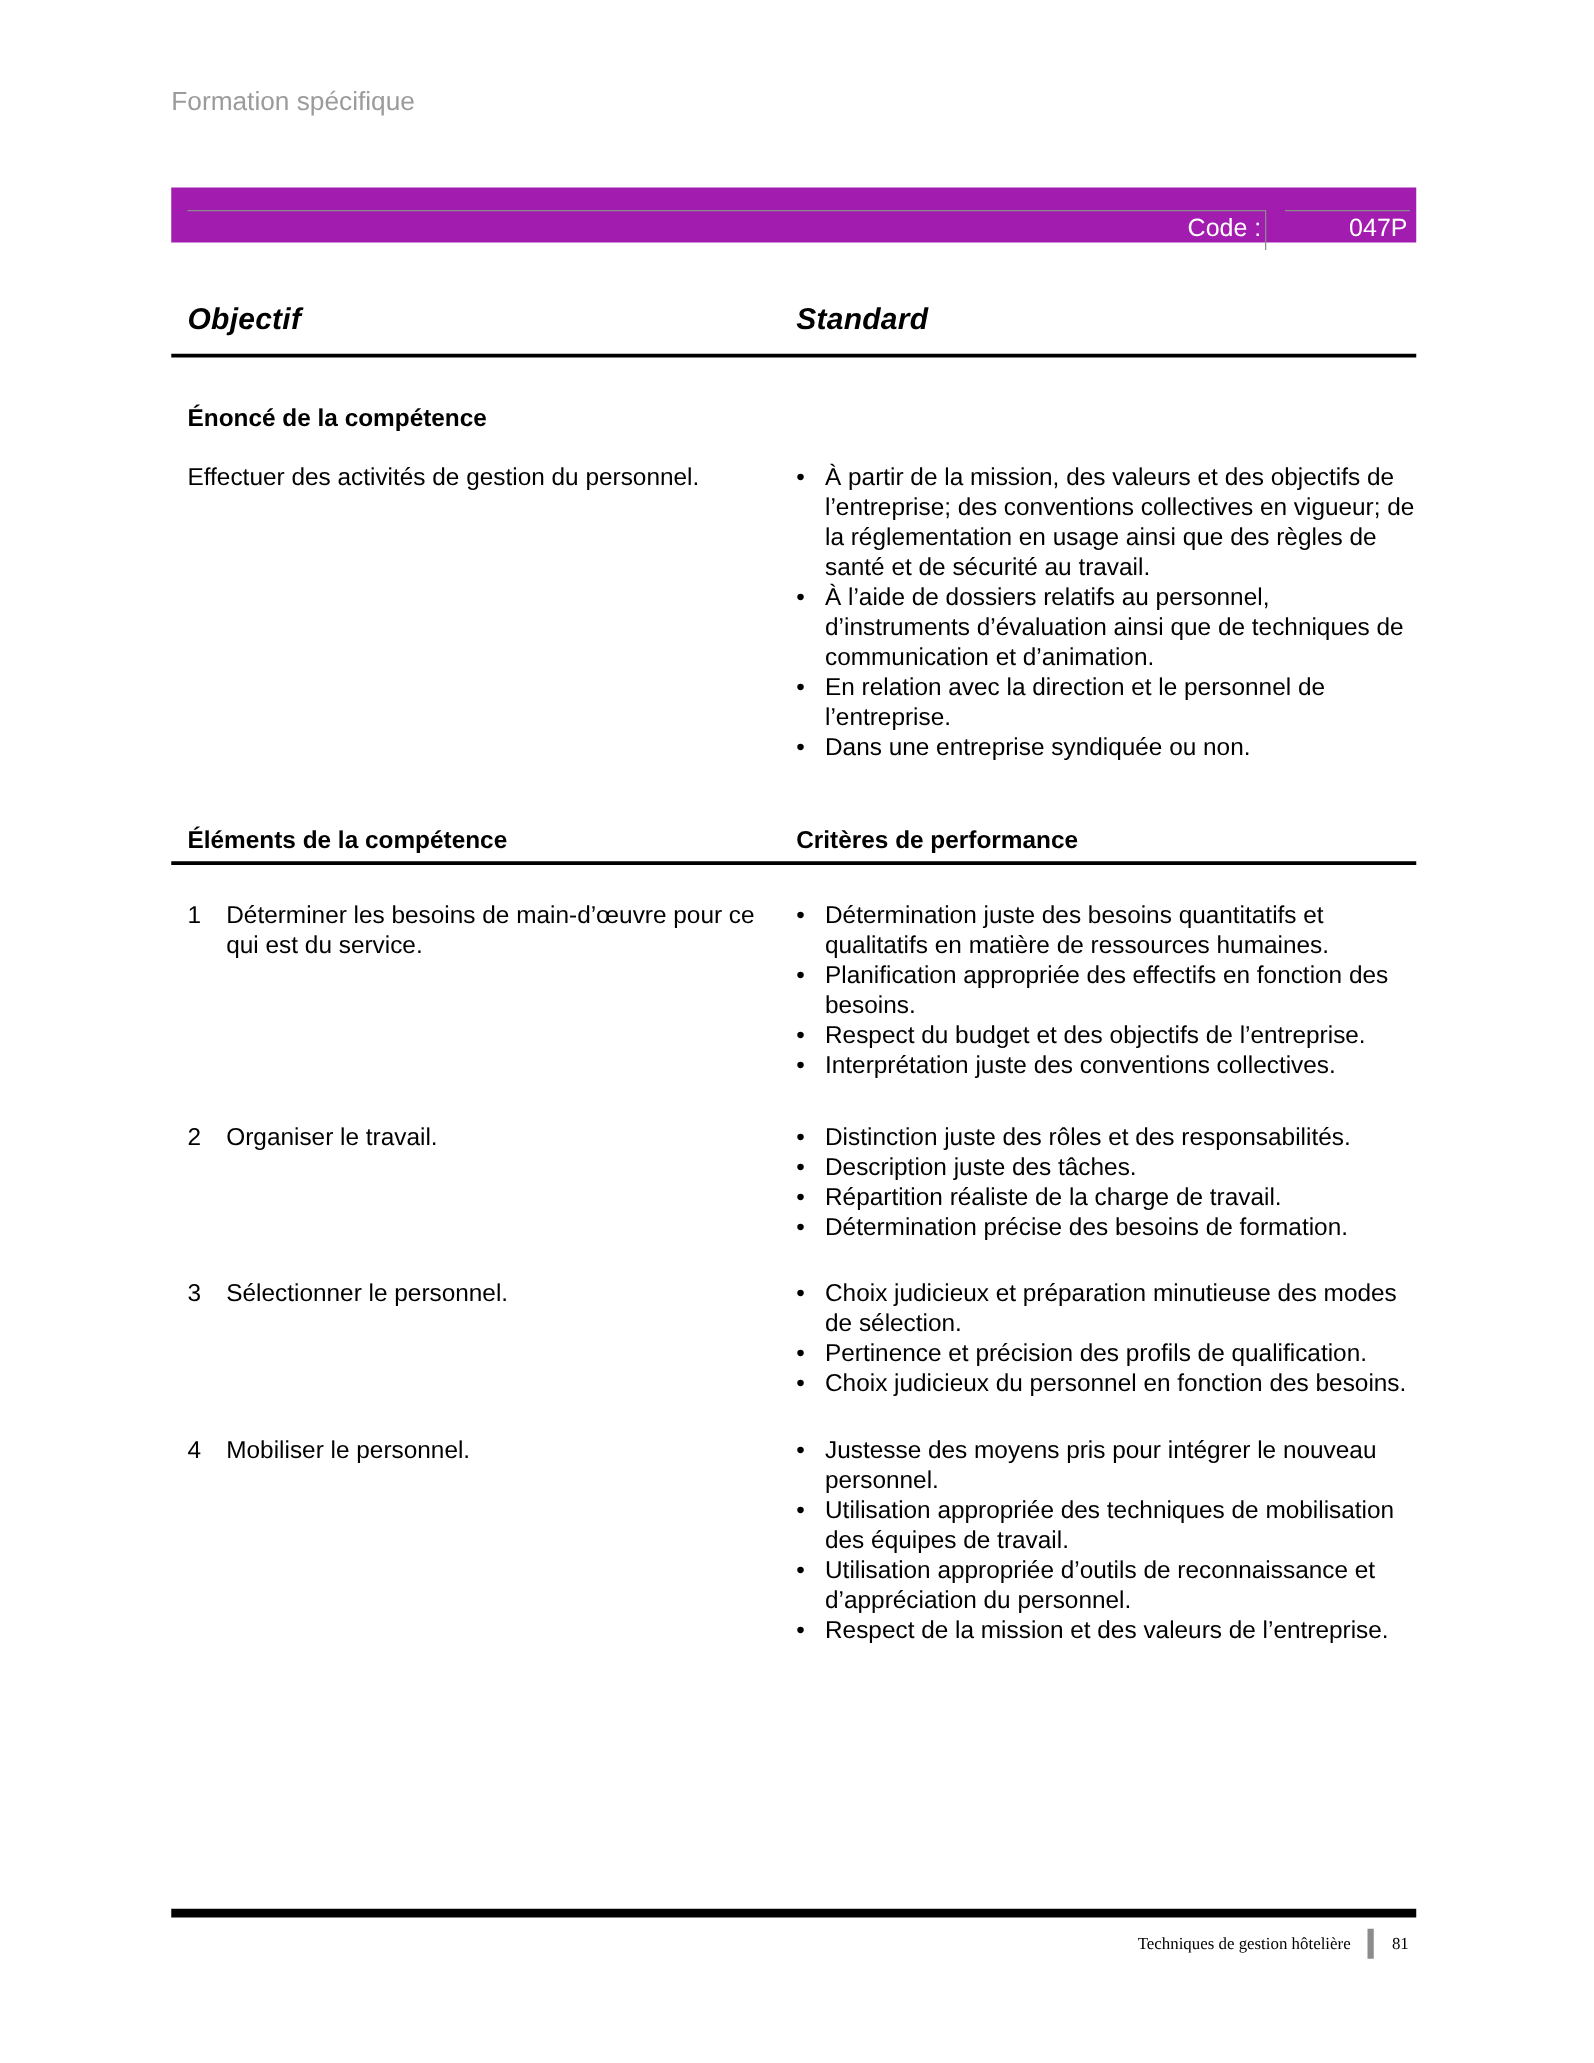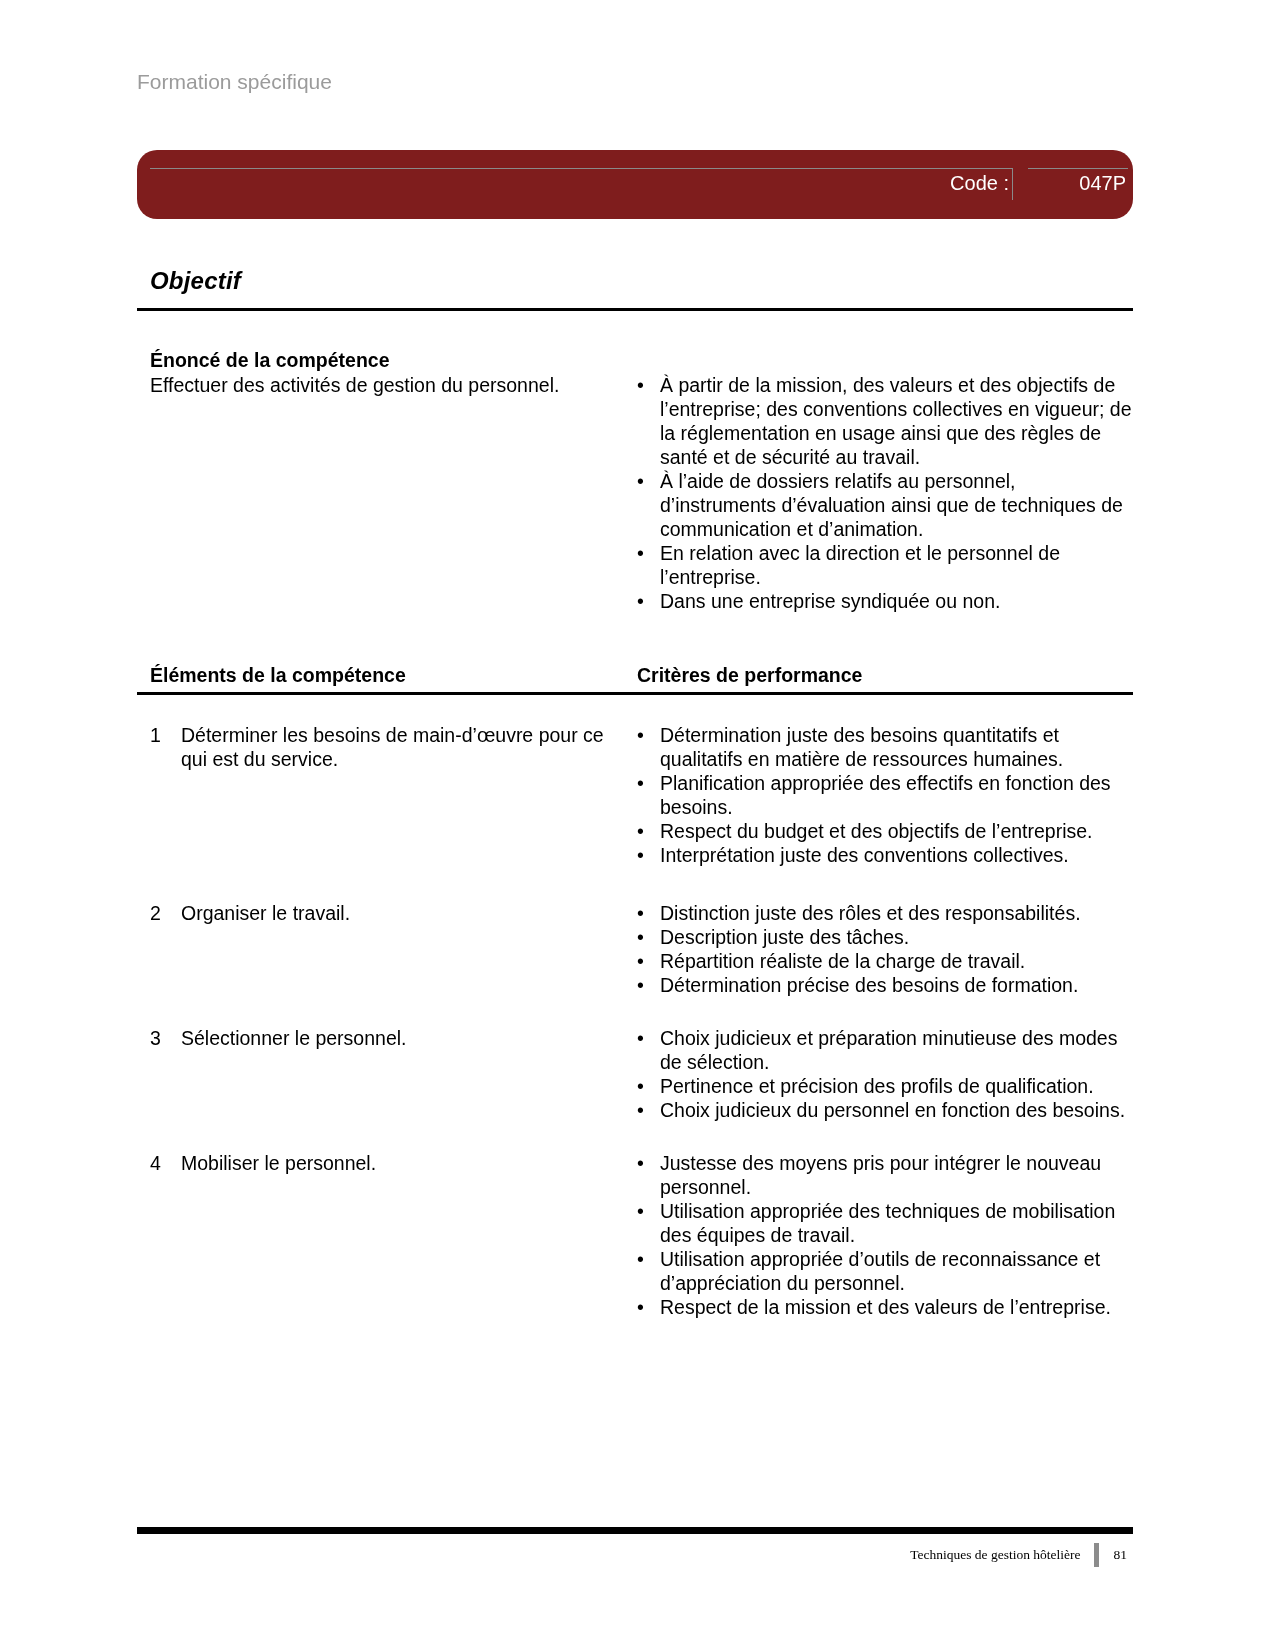--- a/index.html
+++ b/index.html
@@ -4,21 +4,21 @@
 <style>
   html,body{margin:0;padding:0;background:#ffffff;}
   .page{
     width:1275px;height:1650px;position:relative;background:#ffffff;
     font-family:"Liberation Sans",sans-serif;color:#000;overflow:hidden;
   }
   .content{position:absolute;left:137px;top:0;width:996px;}
   .top-label{margin-top:70px;text-align:left;padding-right:8px;font-size:21px;color:#9b9b9b;}
 
   
-  .code-bar{margin-top:56px;position:relative;height:69px;background:#7f1d1d;border-radius:20px;}
+  .code-bar{margin-top:56px;position:relative;height:44px;background:#a21caf;}
   .cb-line-left{position:absolute;left:13px;top:18px;width:862px;height:1px;background:#8a8a8a;}
   .cb-vline{position:absolute;left:875px;top:18px;width:1px;height:32px;background:#8a8a8a;}
   .cb-line-right{position:absolute;left:891px;top:18px;width:100px;height:1px;background:#8a8a8a;}
   .cb-label{position:absolute;top:22px;right:124px;color:#fff;font-size:20px;}
   .cb-value{position:absolute;top:22px;right:7px;color:#fff;font-size:20px;}
 
   .row{display:flex;}
   .cl{box-sizing:border-box;width:500px;padding-left:13px;flex:none;}
   .cr{box-sizing:border-box;width:496px;flex:none;}
 
@@ -26,21 +26,21 @@
   .col-title{font-size:24px;font-weight:bold;font-style:italic;letter-spacing:0.2px;}
 
   .thick-rule{margin-top:13px;height:3px;background:#000;}
   .rule2{margin-top:5px;height:3px;background:#000;}
 
   .sec-head{margin-top:37px;}
   .sec-head2{margin-top:50px;}
   .sec-heading{font-size:19.5px;font-weight:bold;line-height:24px;}
 
   .body-text{font-size:19.5px;line-height:24px;}
-  .first-row{margin-top:1px;}
+  .first-row{margin-top:23px;}
   .item-row1{margin-top:28px;}
   .item-row2{margin-top:34px;}
   .item-row3{margin-top:29px;}
   .item-row4{margin-top:29px;}
 
   .bullet{display:flex;font-size:19.5px;line-height:24px;}
   .dot{width:23px;flex:none;}
   .btext{flex:1;}
 
   .num-item{display:flex;font-size:19.5px;line-height:24px;}
@@ -64,20 +64,21 @@
     <div class="code-bar">
       <div class="cb-line-left"></div>
       <div class="cb-vline"></div>
       <div class="cb-line-right"></div>
       <span class="cb-label">Code :</span>
       <span class="cb-value">047P</span>
     </div>
 
     <div class="row col-titles">
       <div class="cl"><span class="col-title">Objectif</span></div>
+      <div class="cr"><span class="col-title">Standard</span></div>
     </div>
     <div class="thick-rule"></div>
 
     <div class="row sec-head">
       <div class="cl">
           <div class="sec-heading">Énoncé de la compétence</div>
         </div>
     </div>
 
     <div class="row first-row">

